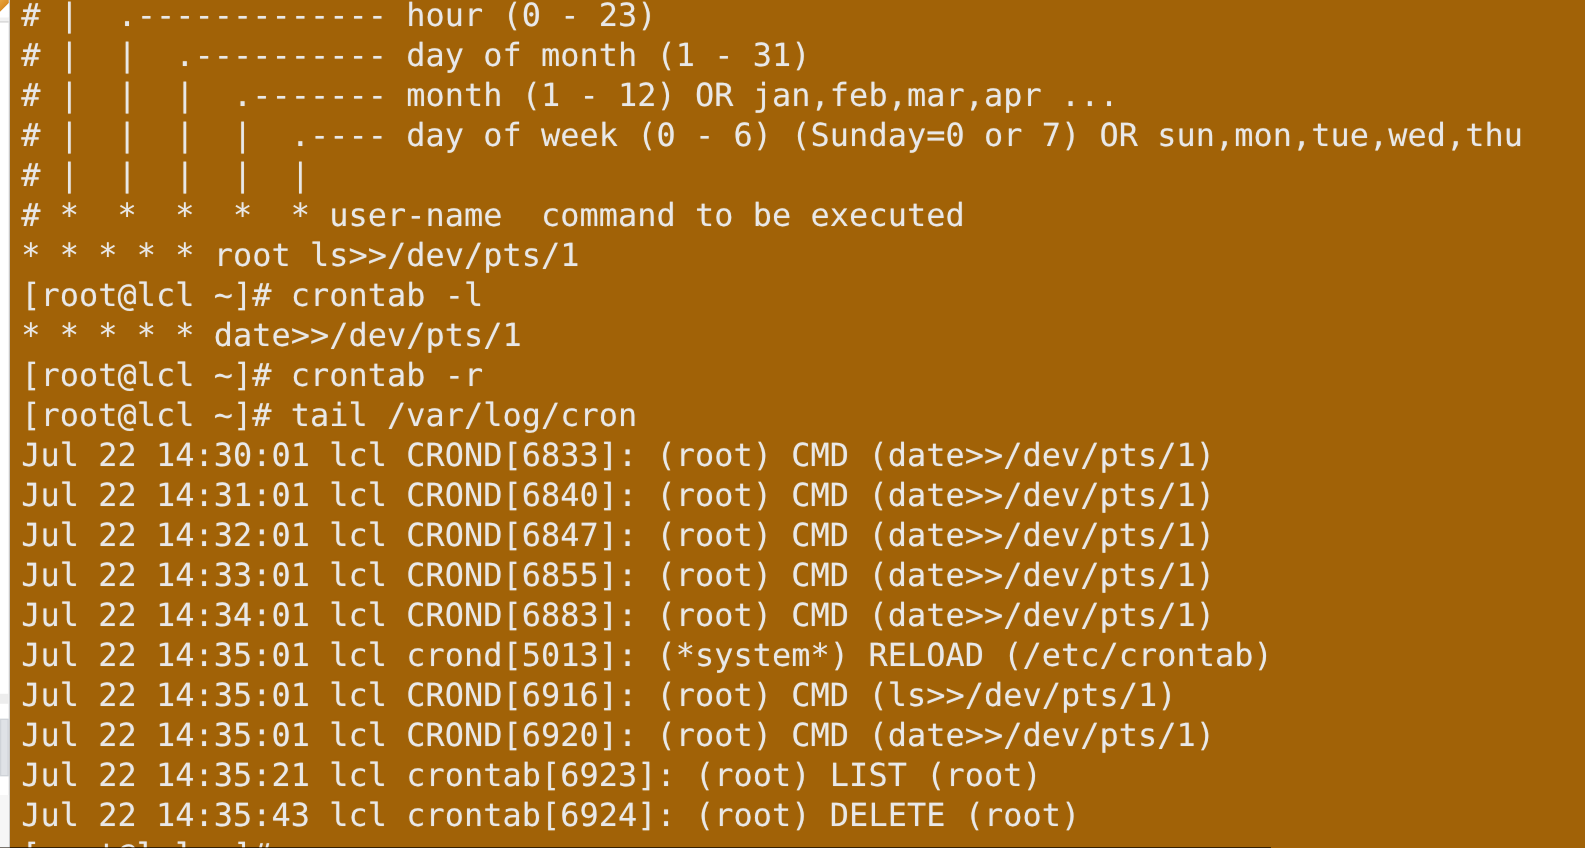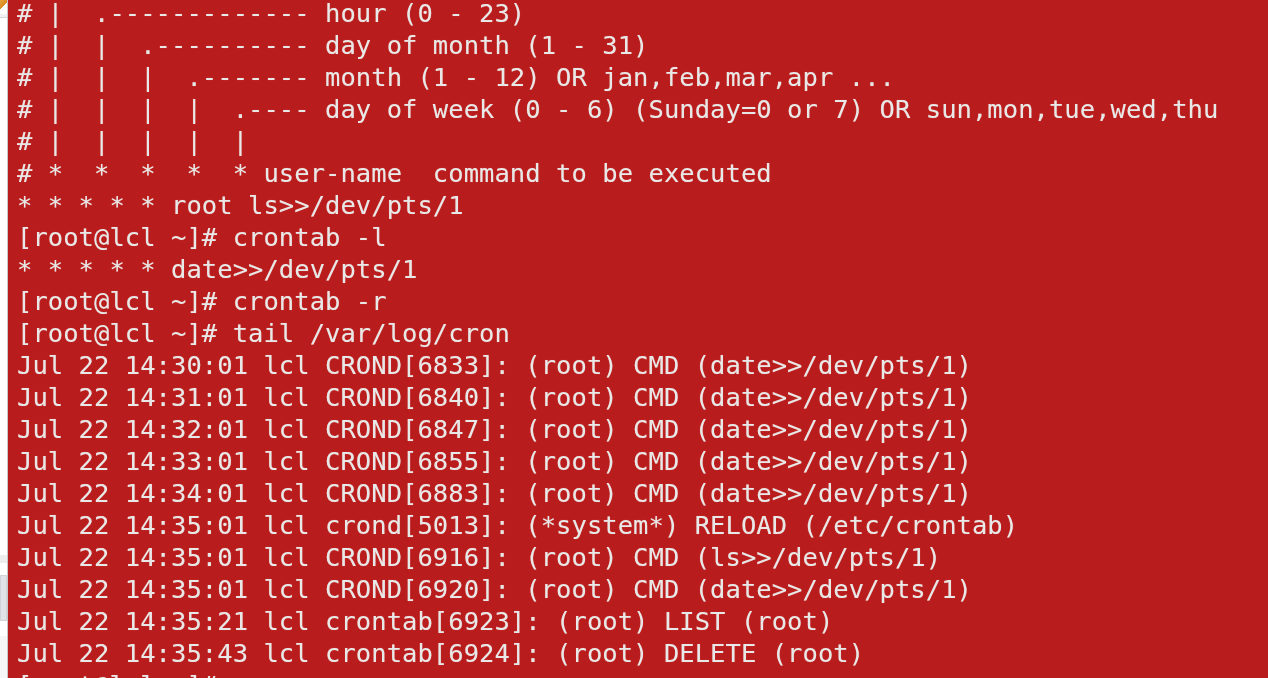--- a/index.html
+++ b/index.html
@@ -84,21 +84,21 @@
     z-index: 2;
   }
 
   
   #terminal {
     position: absolute;
     left: 8px;
     top: 0;
     width: 1260px;
     height: 678px;
-    background: #b91c1c;
+    background: #a16207;
     overflow: hidden;
     z-index: 3;
   }
   #terminal-lines {
     position: absolute;
     left: 9px;
     top: -3px;
     width: 1260px;
   }
   .term-line {

